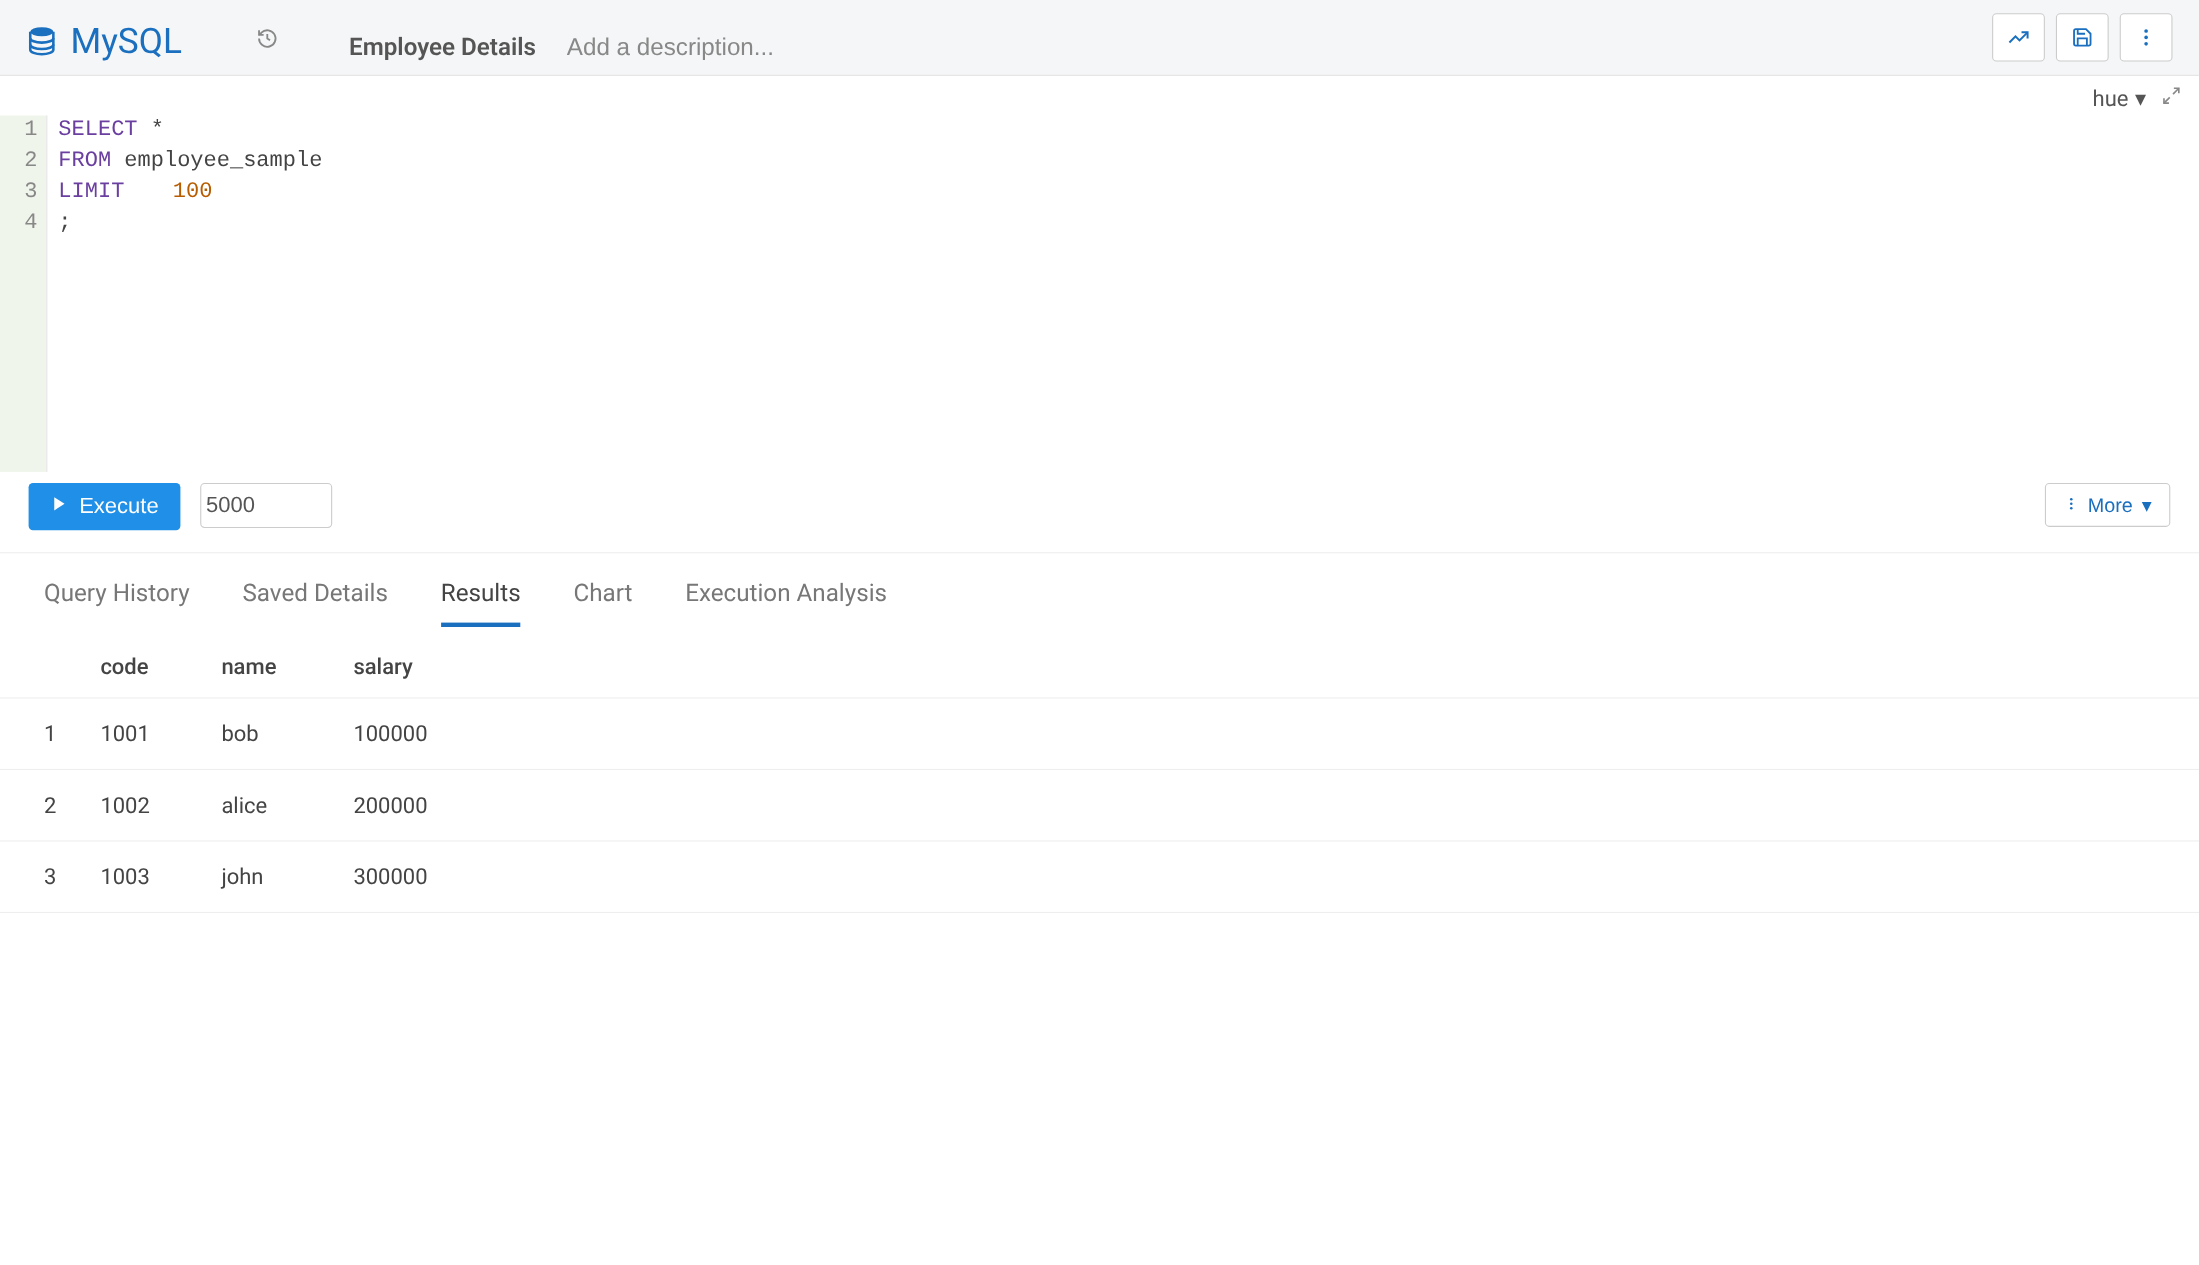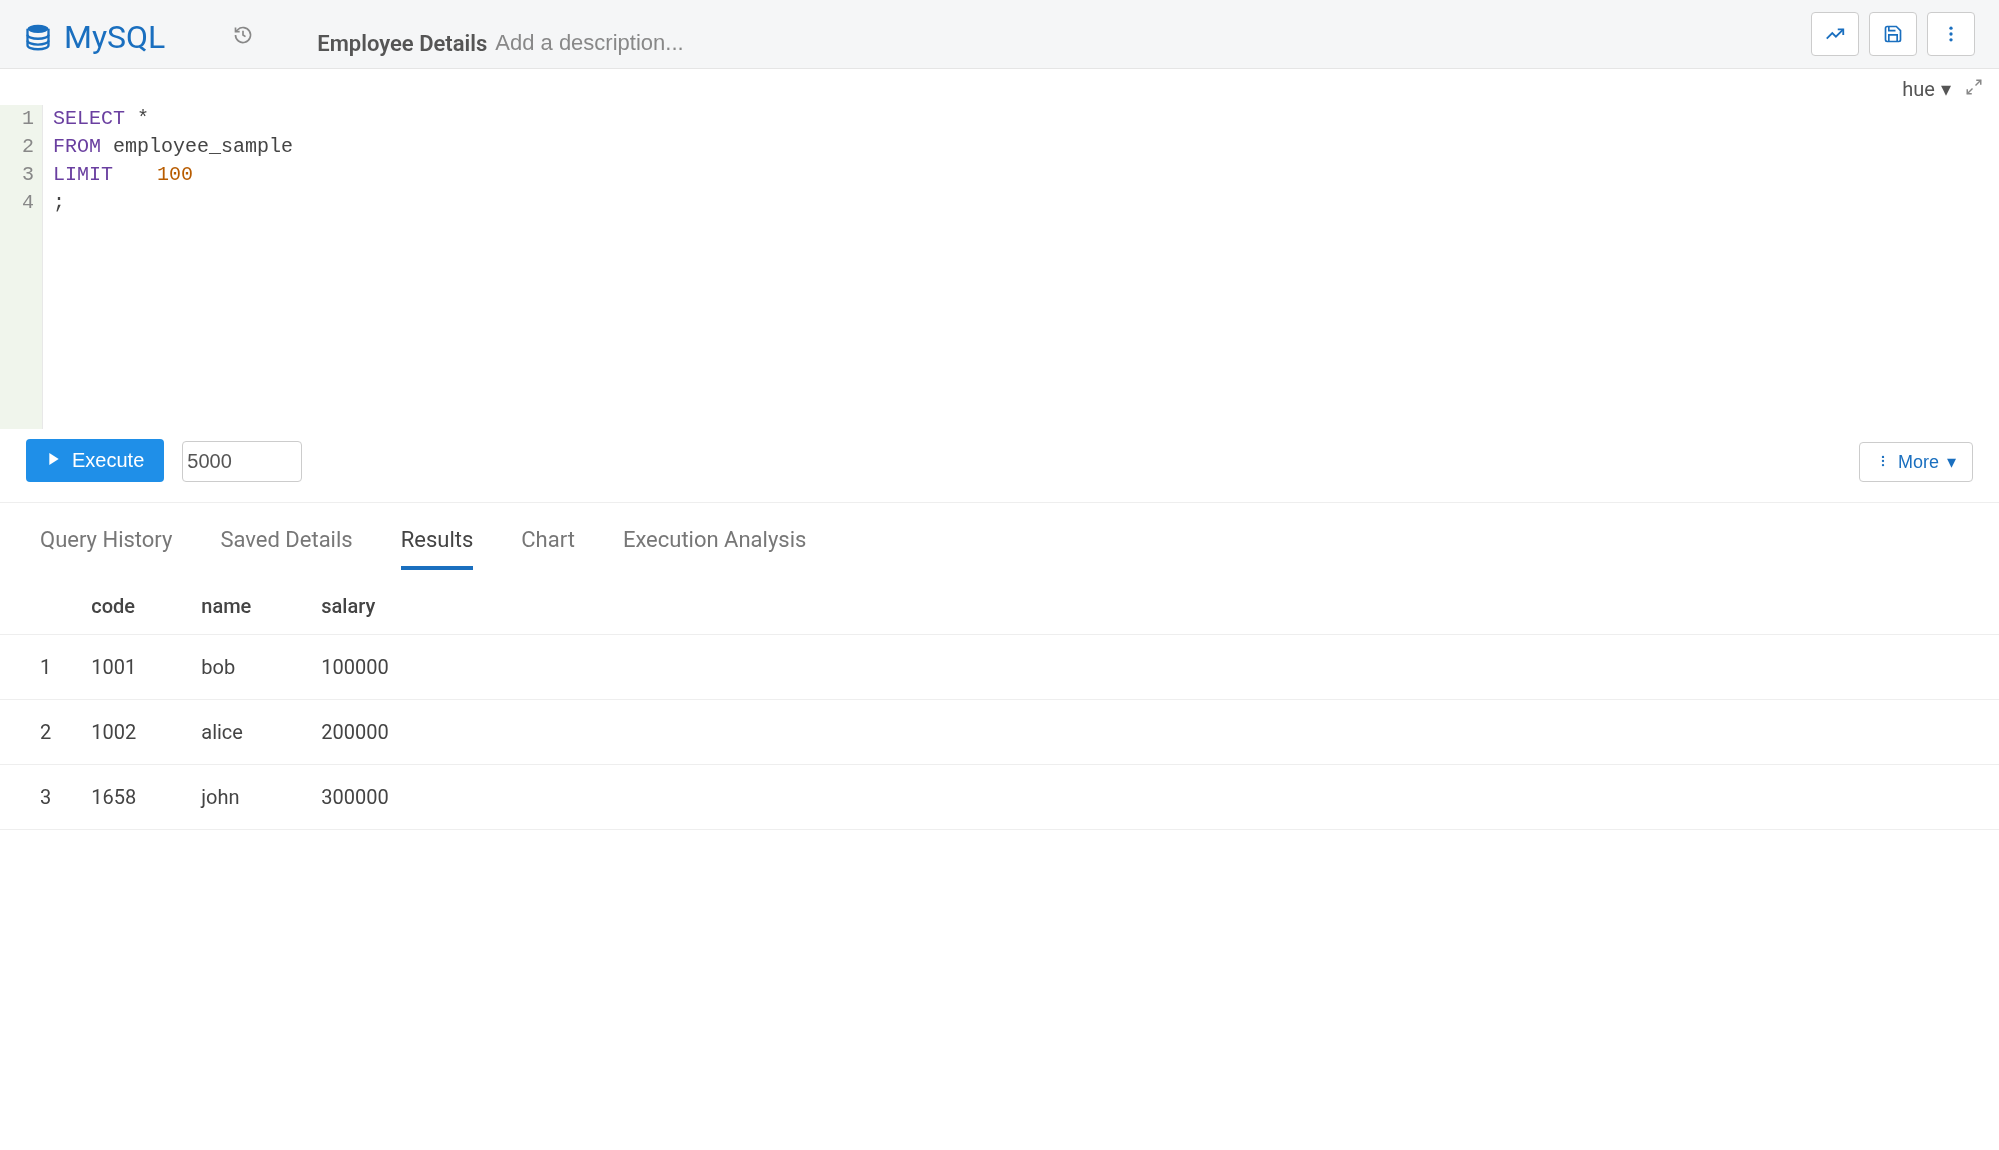--- a/index.html
+++ b/index.html
@@ -33,21 +33,21 @@
     }
     .history-icon {
       color: #888;
       font-size: 20px;
       margin-left: 56px;
       cursor: pointer;
     }
     .title-section {
       display: flex;
       align-items: center;
-      gap: 8px;
+      gap: 28px;
       margin-left: 40px;
     }
     .title {
       color: #555;
       font-weight: 600;
       font-size: 22px;
     }
     .desc-input {
       border: none;
       background: transparent;
@@ -107,21 +107,21 @@
     .gutter .ln { line-height: 28px; }
     .code {
       padding-left: 10px;
       line-height: 28px;
     }
     .kw { color: #6a3fa0; }
     .ident { color: #444; }
     .num { color: #b85c00; margin-left: 32px; }
     .controls {
       display: flex;
-      align-items: flex-end;
+      align-items: flex-start;
       padding: 10px 26px 20px;
       gap: 18px;
       border-bottom: 1px solid #eee;
     }
     .execute-btn {
       background: #1f8fe8;
       color: #fff;
       border: none;
       border-radius: 4px;
       padding: 10px 20px;
@@ -320,18 +320,18 @@
         <td>100000</td>
       </tr>
       <tr>
         <td>2</td>
         <td>1002</td>
         <td>alice</td>
         <td>200000</td>
       </tr>
       <tr>
         <td>3</td>
-        <td>1658</td>
+        <td>1003</td>
         <td>john</td>
         <td>300000</td>
       </tr>
     </tbody>
 </table>
 
 </body></html>

